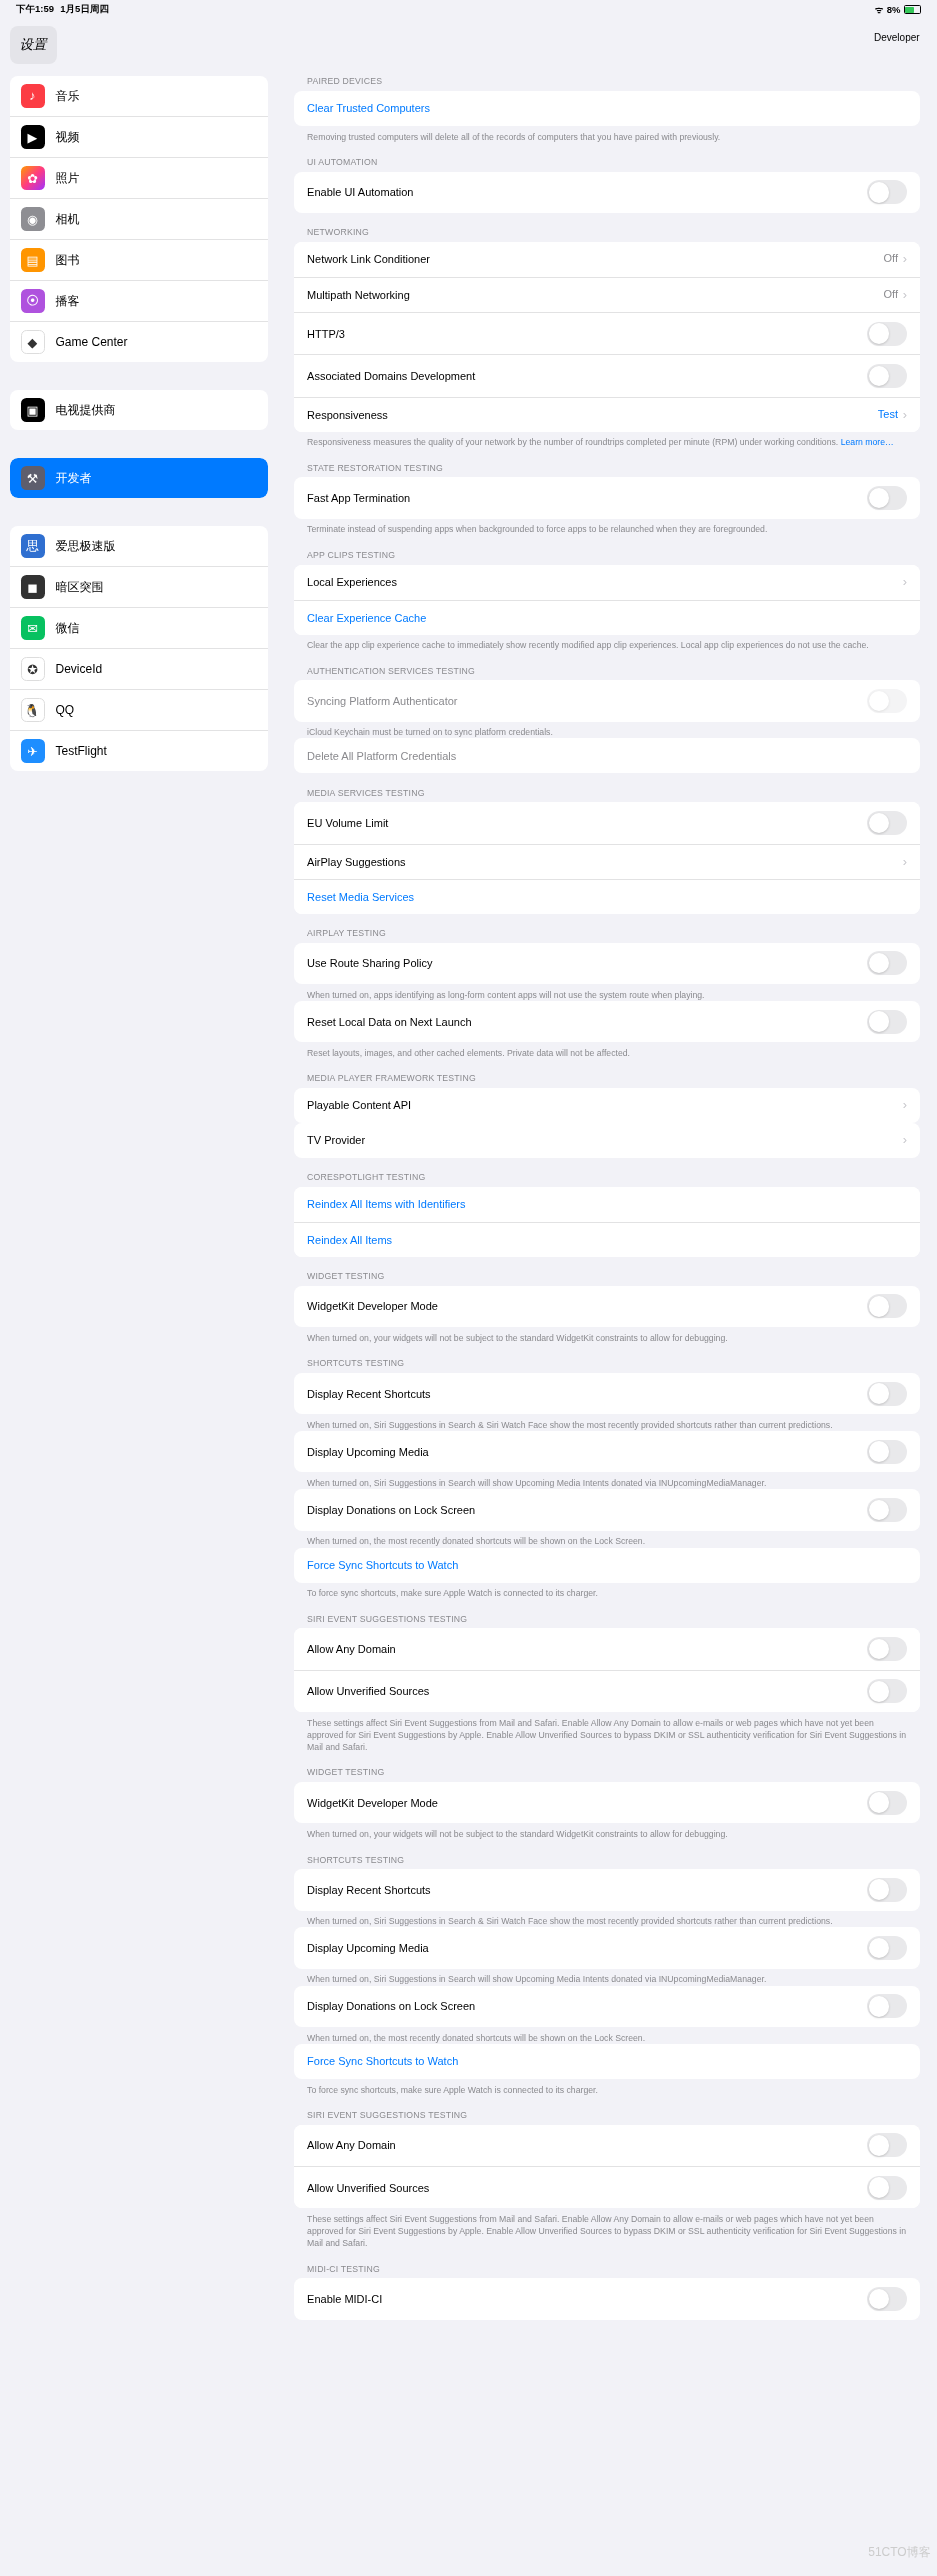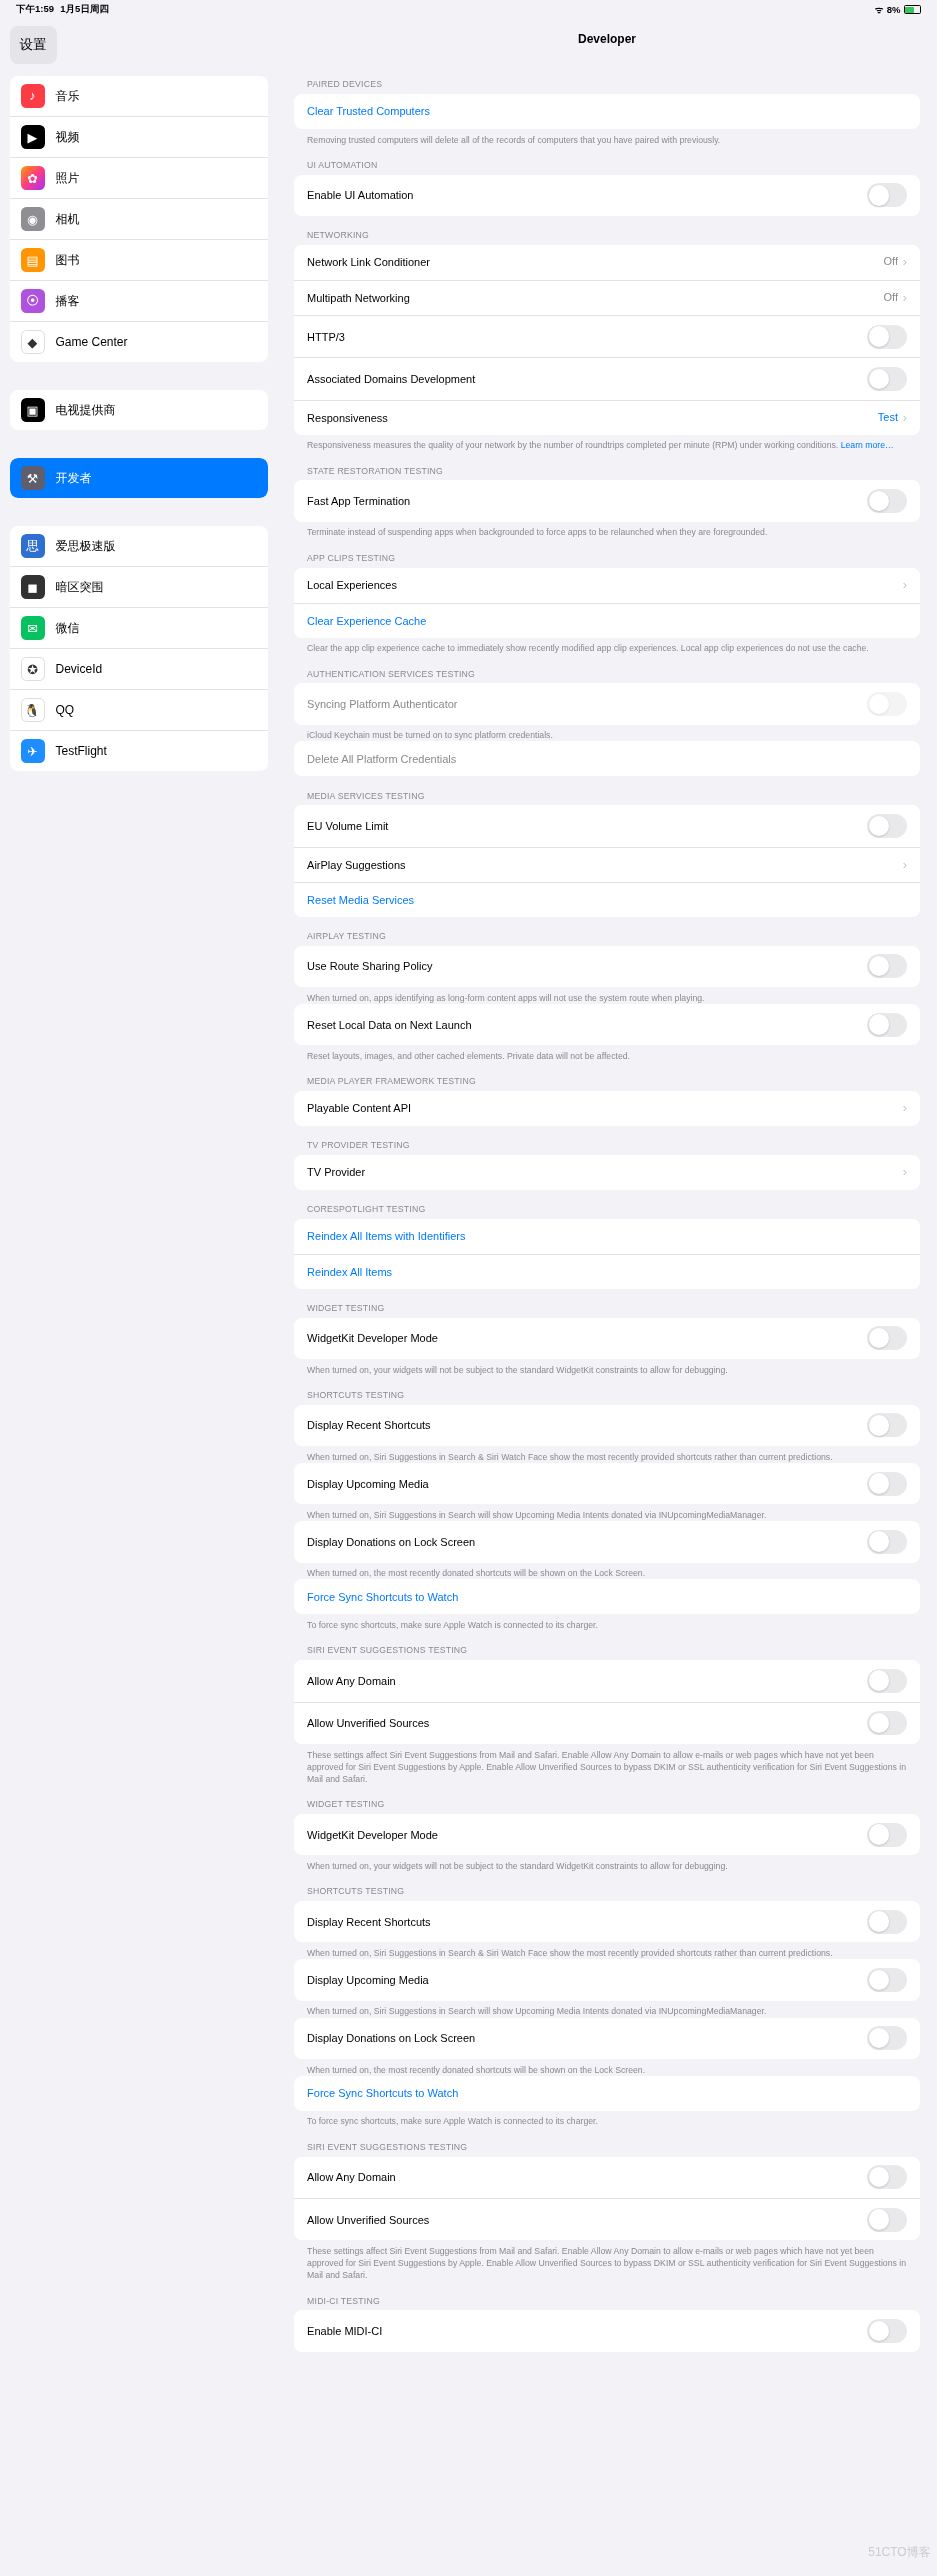--- a/index.html
+++ b/index.html
@@ -2,29 +2,29 @@
 <html style="font-size:12.7px"><head>
 <meta charset="utf-8">
 <style>
 * { margin: 0; padding: 0; box-sizing: border-box; font-family: -apple-system, BlinkMacSystemFont, "Helvetica Neue", sans-serif; }
 body { background: #f2f2f7; width: 937px; height: 2576px; overflow: hidden; }
 .status-bar { display: flex; justify-content: space-between; align-items: center; padding: 3.2px 16px; font-size: 9.5px; font-weight: 700; }
 .status-left { display: flex; gap: 6.3px; }
 .status-right { display: flex; align-items: center; gap: 3.2px; }
 .container { display: flex; height: calc(100% - 19px); }
 .sidebar { width: 277px; padding: 0 9.5px; }
-.sidebar-header { display: flex; align-items: center; gap: 9.5px; padding: 6.3px 0 12.7px; }
+.sidebar-header { display: flex; align-items: center; gap: 9.5px; padding: 6.3px 0 12.7px; font-style: italic; }
 .back-btn { width: 47px; height: 38px; background: #e4e4e9; border-radius: 8px; display: flex; align-items: center; justify-content: center; font-size: 13.5px; color: #000; }
 .group { background: #fff; border-radius: 8px; overflow: hidden; margin-bottom: 28px; }
 .row { display: flex; align-items: center; padding: 8px 11px; min-height: 35px; font-size: 12px; cursor: pointer; }
 .row + .row { border-top: 0.4px solid rgba(60,60,67,0.15); }
 .row .icon-box { width: 24px; height: 24px; border-radius: 5.5px; margin-right: 11px; display: flex; align-items: center; justify-content: center; font-size: 12.7px; color: #fff; flex-shrink: 0; }
 .row.selected { background: #007aff; color: #fff; border-radius: 8px; }
 .content { flex: 1; overflow-y: auto; padding: 0 17.4px; }
-.page-title { text-align: center; font-size: 12px; font-weight: 700; padding: 12.7px 0 19px; }
+.page-title { text-align: right; font-size: 10px; font-weight: 400; padding: 12.7px 0 19px; }
 .section-header { font-size: 8.7px; color: #8a8a8e; text-transform: uppercase; padding: 14.2px 12.7px 4.7px; letter-spacing: 0.2px; }
 .section-footer { font-size: 8.7px; color: #8a8a8e; padding: 4.7px 12.7px 0; line-height: 1.4; }
 .section-footer a { color: #007aff; text-decoration: none; }
 .crow { display: flex; align-items: center; justify-content: space-between; padding: 8.7px 12.7px; min-height: 35px; font-size: 11px; background: #fff; }
 .cgroup { background: #fff; border-radius: 8px; overflow: hidden; margin-bottom: 0; }
 .crow + .crow { border-top: 0.4px solid rgba(60,60,67,0.15); }
 .link { color: #007aff; }
 .value { color: #8a8a8e; font-size: 11px; display: flex; align-items: flex-start; gap: 4.7px; }
 .chevron { color: #c7c7cc; font-size: 12.7px; }
 .toggle { width: 40px; height: 24px; background: #e9e9eb; border-radius: 12px; position: relative; }
@@ -246,21 +246,20 @@
         <div class="section-footer"><span>Reset layouts, images, and other cached elements. Private data will not be affected.</span></div>
         <div class="section-header">MEDIA PLAYER FRAMEWORK TESTING</div>
         <div class="cgroup">
           <div class="crow">
             <span>Playable Content API</span>
             <span class="value">
               <span class="chevron">›</span>
             </span>
           </div>
         </div>
-        <div class="section-header">TV PROVIDER TESTING</div>
         <div class="cgroup">
           <div class="crow">
             <span>TV Provider</span>
             <span class="value">
               <span class="chevron">›</span>
             </span>
           </div>
         </div>
         <div class="section-header">CORESPOTLIGHT TESTING</div>
         <div class="cgroup">

